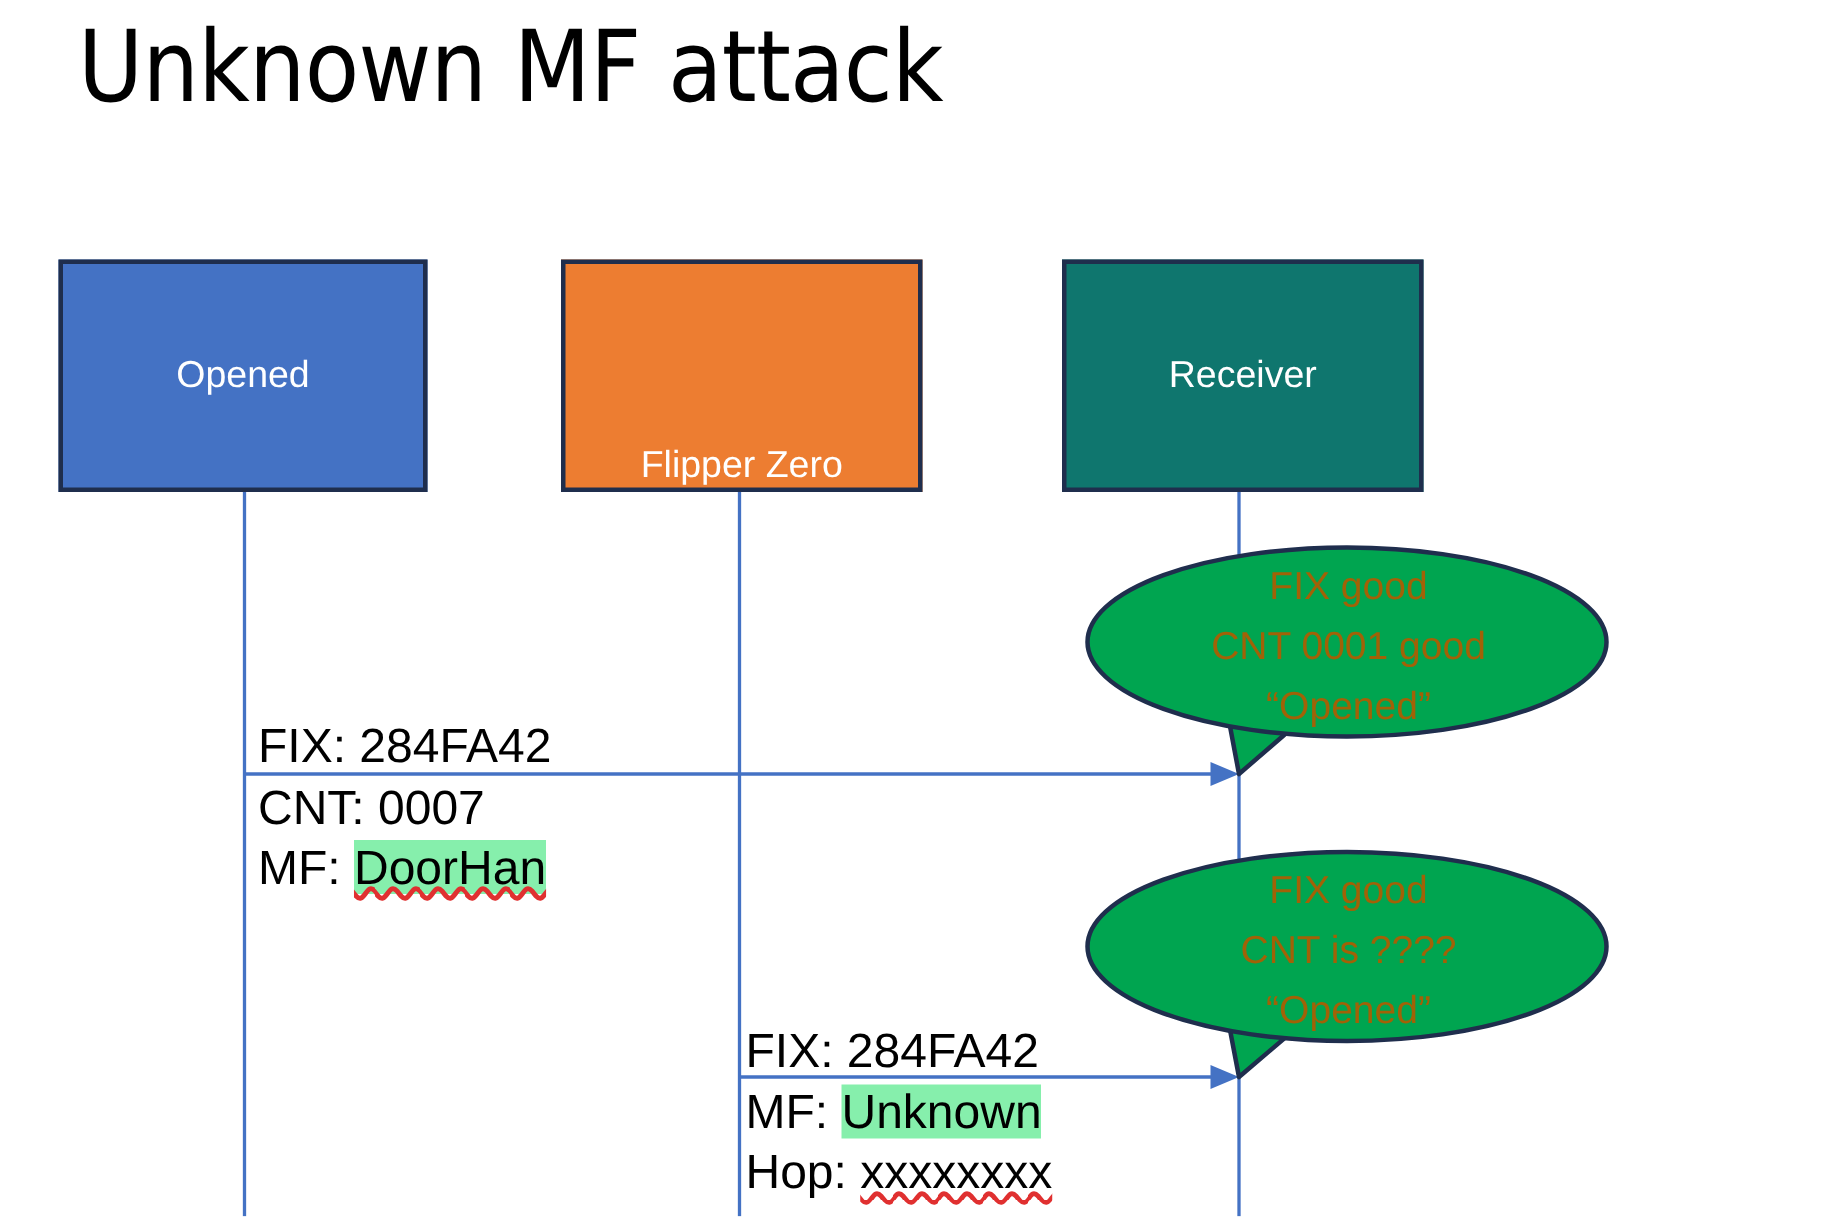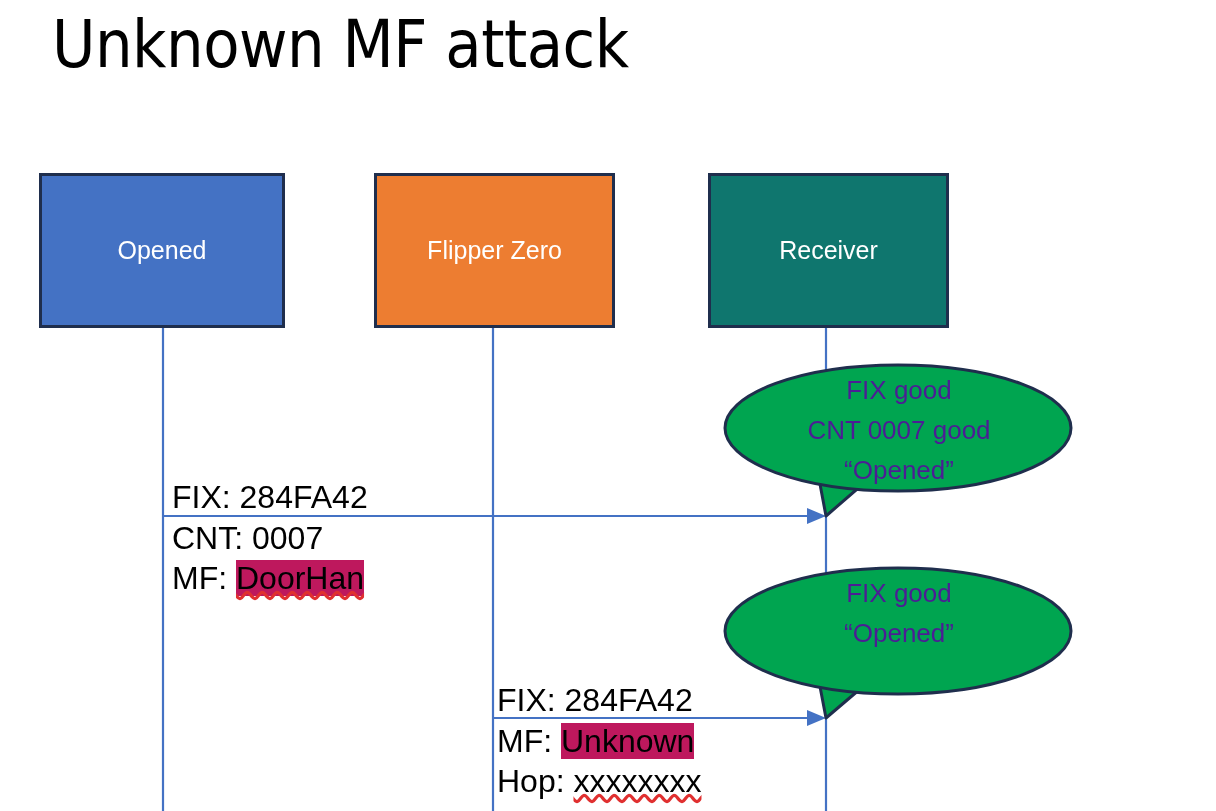--- a/index.html
+++ b/index.html
@@ -48,51 +48,51 @@
     justify-content: center;
   }
   .actor-label {
     color: #ffffff;
     font-size: 25px;
     font-weight: 400;
     text-align: center;
     font-family: "Liberation Sans", sans-serif;
   }
   #actor-remote   { left: 39px;  top: 173px; width: 246px; height: 155px; }
-  #actor-flipper  { left: 374px; top: 173px; width: 241px; height: 155px; }
+  #actor-flipper  { left: 374px; top: 173px; width: 241px; height: 155px; align-items: flex-end; }
   #actor-receiver { left: 708px; top: 173px; width: 241px; height: 155px; }
 
   
   .msg-text {
     position: absolute;
     font-size: 32px;
     color: #000000;
     line-height: 40px;
     white-space: nowrap;
     font-family: "Liberation Sans", sans-serif;
   }
   #msg1-line1 { left: 172px; top: 477px; }
   #msg1-line2 { left: 172px; top: 518px; }
   #msg2-line1 { left: 497px; top: 680px; }
   #msg2-line2 { left: 497px; top: 721px; }
 
   .hl {
-    background: #be185d;
+    background: #86efac;
     text-align: center;
   }
   .sq {
     text-decoration: underline wavy #E03030;
     text-decoration-skip-ink: none;
   }
 
   
   .callout-text {
     position: absolute;
     text-align: center;
-    color: #4c1d95;
+    color: #a16207;
     font-size: 26px;
     line-height: 40px;
     font-family: "Liberation Sans", sans-serif;
   }
   #callout1-text { left: 725px; top: 370px; width: 348px; }
   #callout2-text { left: 725px; top: 573px; width: 348px; }
 </style>
 </head>
 <body>
 
@@ -152,22 +152,23 @@
     <div>
       <span>MF: </span><span class="hl">Unknown</span>
     </div>
     <div>
       <span>Hop: </span><span class="sq">xxxxxxxx</span>
     </div>
   </div>
 
   <div class="callout-text" id="callout1-text">
     <div>FIX good</div>
-    <div>CNT 0007 good</div>
+    <div>CNT 0001 good</div>
     <div>“Opened”</div>
   </div>
 
   <div class="callout-text" id="callout2-text">
     <div>FIX good</div>
+    <div>CNT is ????</div>
     <div>“Opened”</div>
   </div>
 
 </div>
 
 </body></html>

